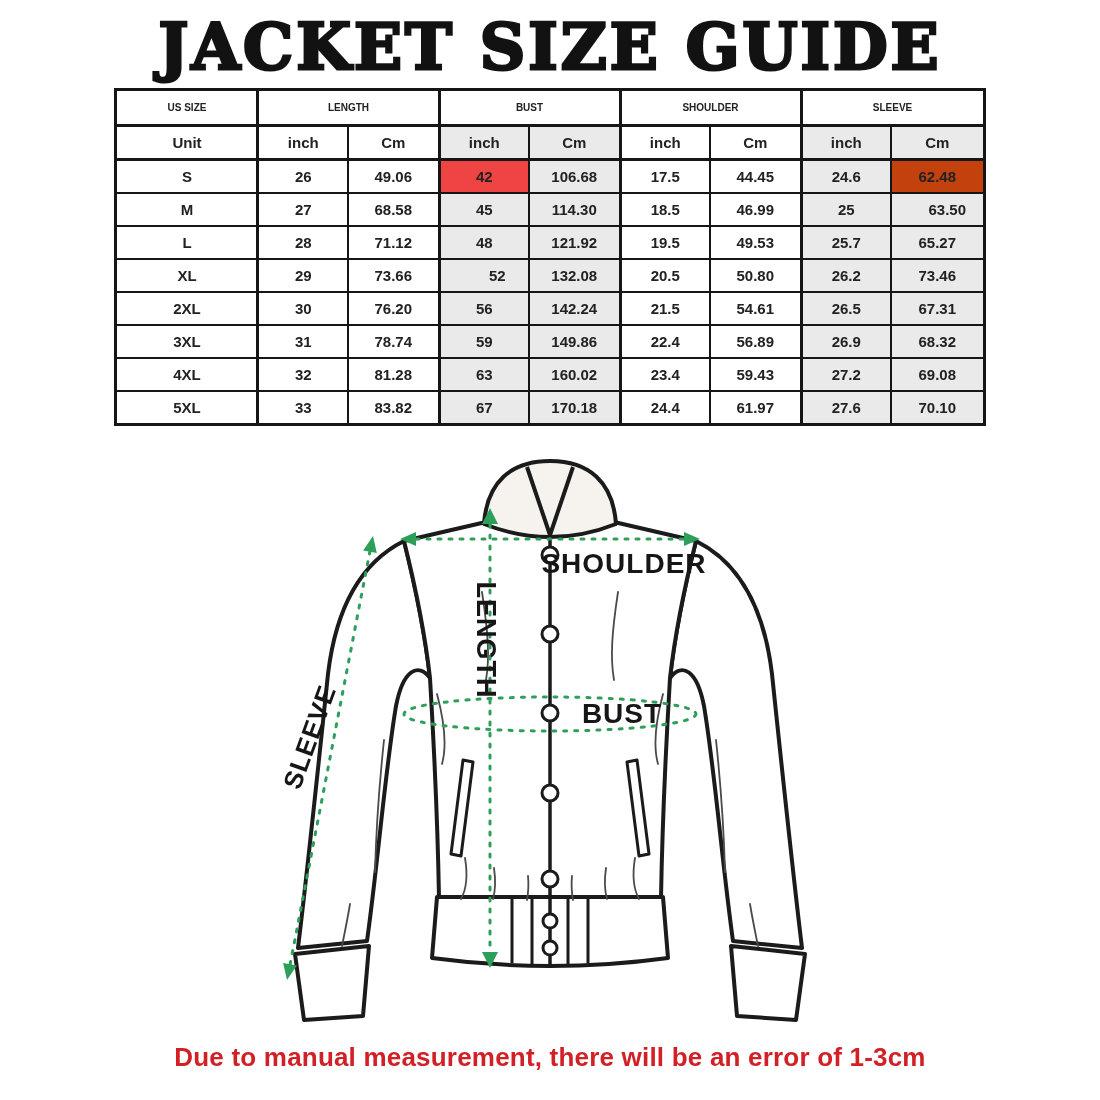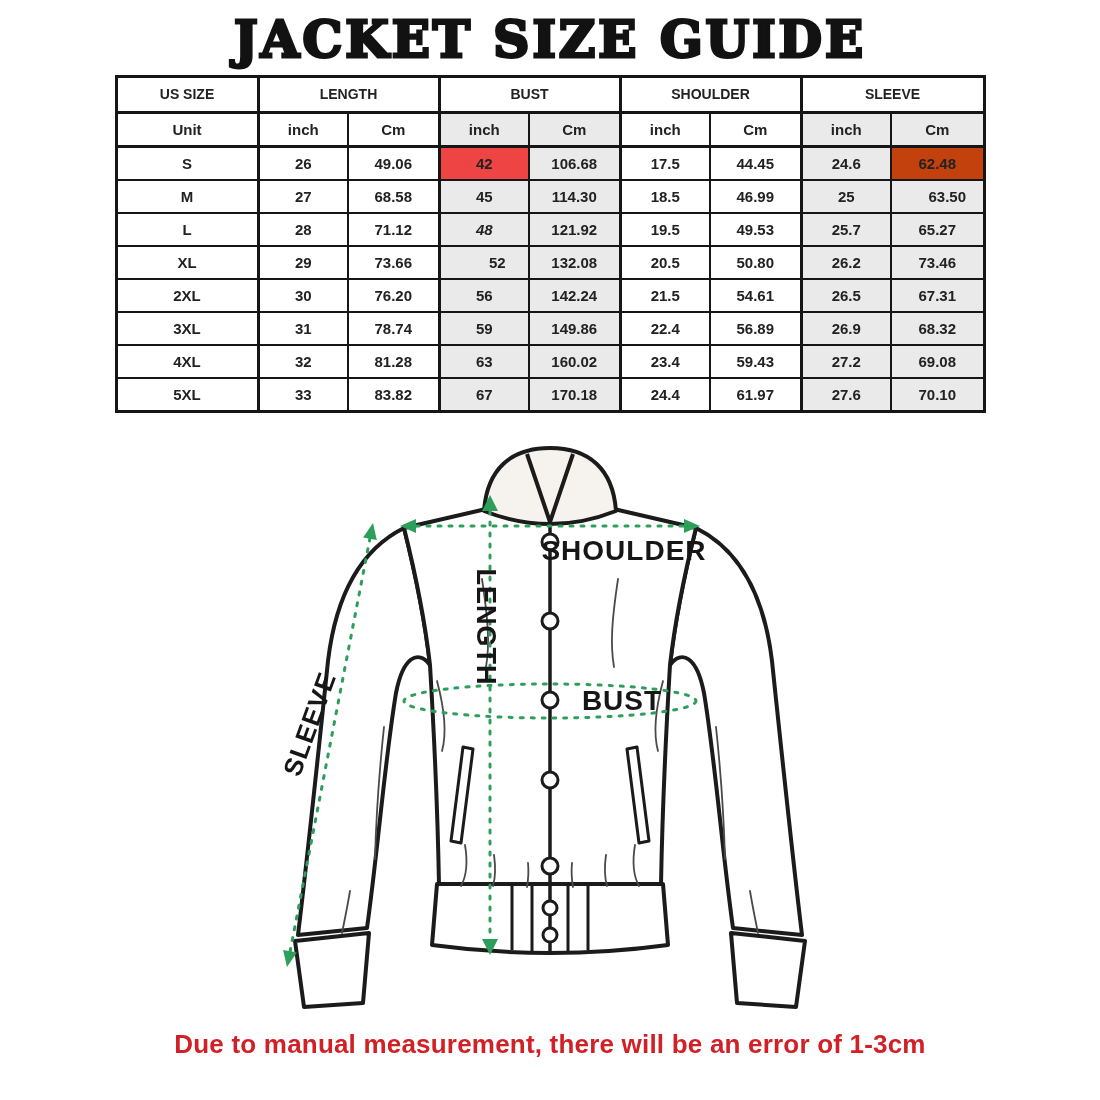--- a/index.html
+++ b/index.html
@@ -5,21 +5,21 @@
   html,body{margin:0;padding:0;background:#ffffff;}
   body{width:1100px;height:1100px;overflow:hidden;font-family:"Liberation Sans",sans-serif;}
   .page{width:1100px;height:1100px;position:relative;}
 
   
   h1.title{
     margin:14px 0 8px 0;
     text-align:center;
     font-family:"DejaVu Serif","Liberation Serif",serif;
     font-weight:bold;
-    font-size:50px;
+    font-size:63px;
     line-height:1.05;
     color:#121212;
     letter-spacing:3px;
     -webkit-text-stroke:3px #121212;
   }
 
   
   table.size-table{
     border-collapse:collapse;
     border:3px solid #161616;
@@ -31,21 +31,21 @@
     border:2px solid #161616;
     text-align:center;
     vertical-align:middle;
     height:31px;
     font-size:15px;
     font-weight:700;
     color:#222;
     padding:0;
     font-family:"Liberation Sans",sans-serif;
   }
-  .size-table tr.group-row th{height:33px;border-bottom-width:3px;font-size:14px;}
+  .size-table tr.group-row th{height:33px;border-bottom-width:3px;font-size:10px;}
   .size-table tr.unit-row td{border-bottom-width:3px;}
   .size-table .gb{border-left-width:3px;}
 
   
   .diagram{width:636px;margin:16px auto 0;}
   .diagram svg{display:block;}
   .measure-label{
     font-family:"Liberation Sans",sans-serif;
     font-weight:bold;
     fill:#161616;
@@ -118,21 +118,21 @@
           <td style="background: rgb(234, 234, 234);">114.30</td>
           <td class="gb">18.5</td>
           <td>46.99</td>
           <td class="gb" style="background: rgb(234, 234, 234);">25</td>
           <td style="background: rgb(234, 234, 234); padding-left: 20px;">63.50</td>
         </tr>
         <tr class="data-row">
           <td>L</td>
           <td class="gb">28</td>
           <td>71.12</td>
-          <td class="gb" style="background: rgb(234, 234, 234); font-style: italic;">48</td>
+          <td class="gb" style="background: rgb(234, 234, 234);">48</td>
           <td style="background: rgb(234, 234, 234);">121.92</td>
           <td class="gb">19.5</td>
           <td>49.53</td>
           <td class="gb" style="background: rgb(234, 234, 234);">25.7</td>
           <td style="background: rgb(234, 234, 234);">65.27</td>
         </tr>
         <tr class="data-row">
           <td>XL</td>
           <td class="gb">29</td>
           <td>73.66</td>

